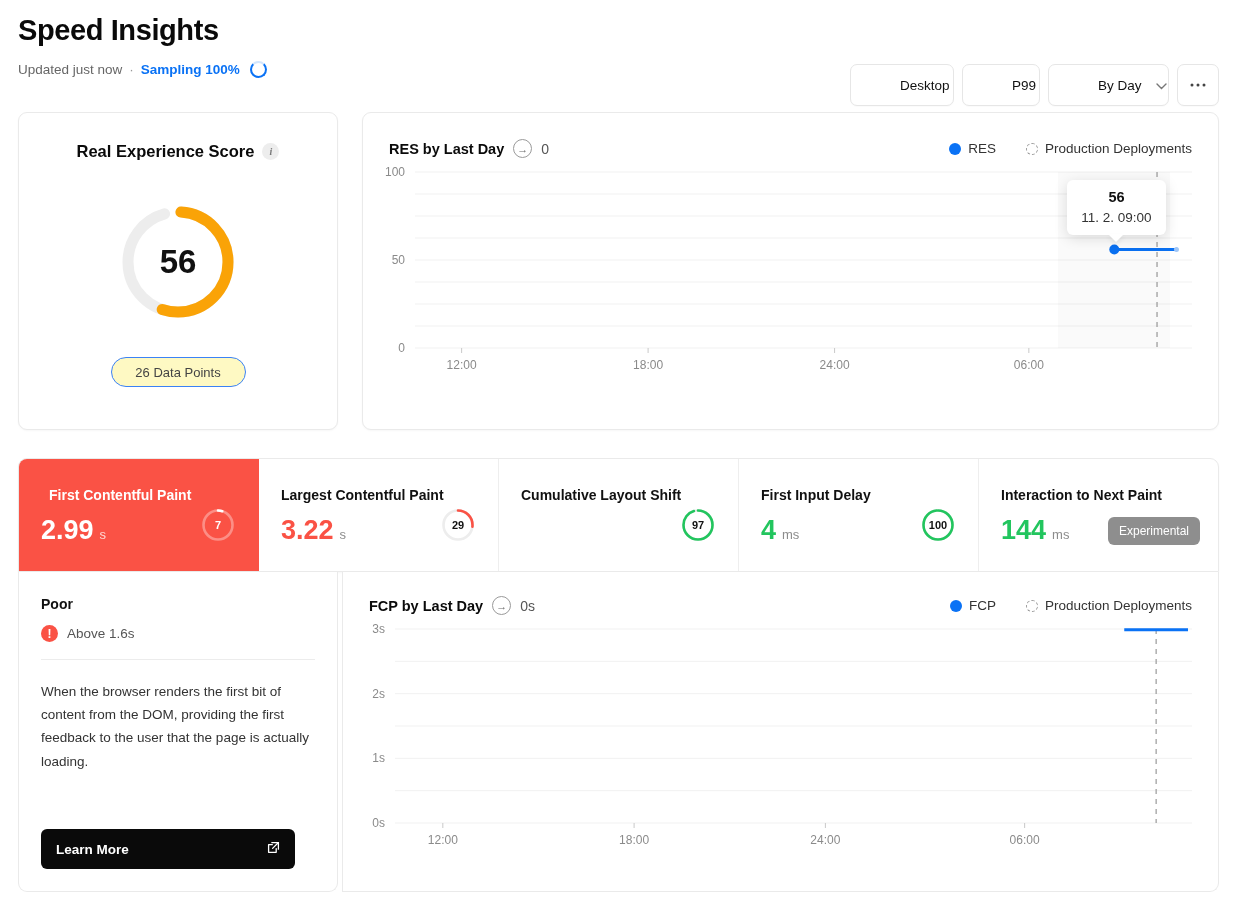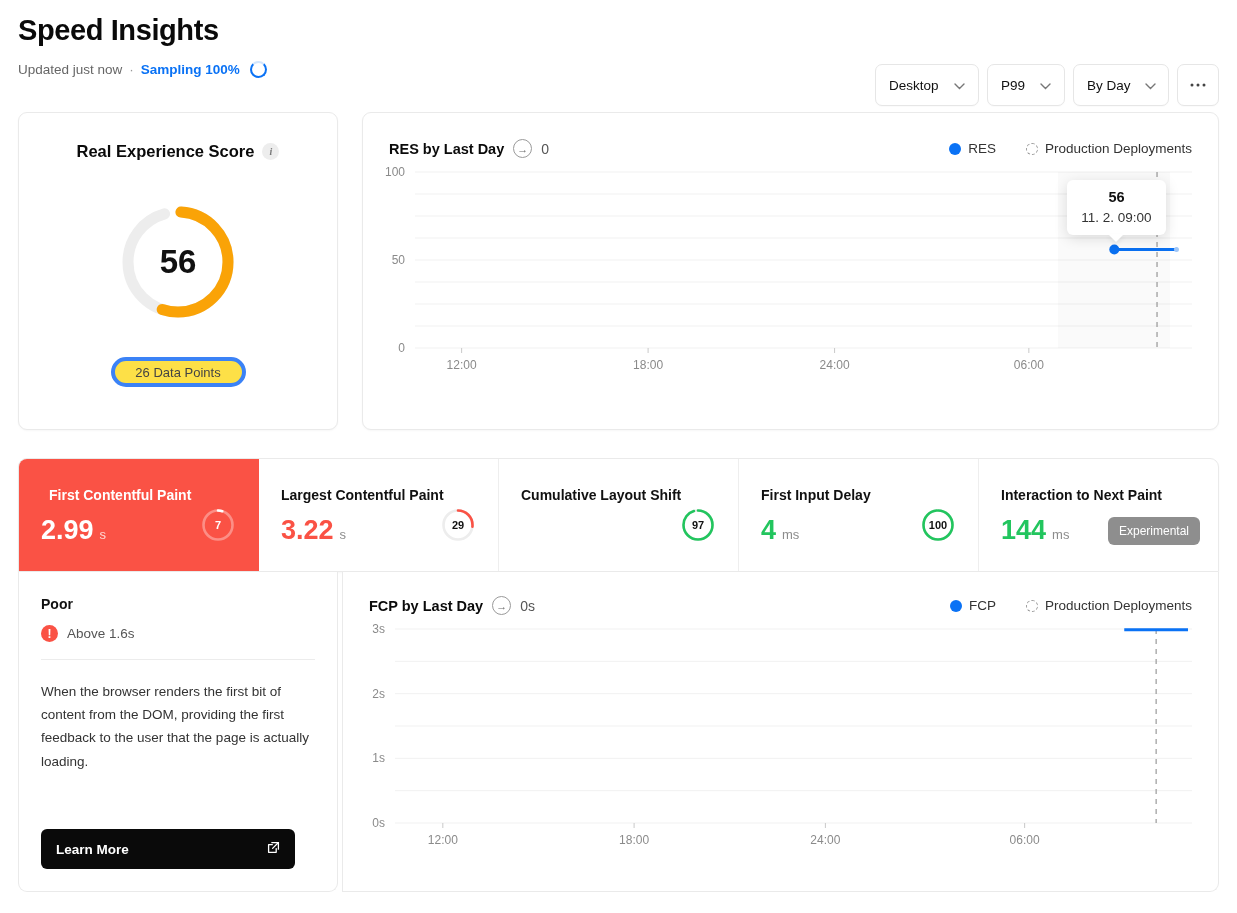--- a/index.html
+++ b/index.html
@@ -26,26 +26,26 @@
   }
 
   
   .filters { position: absolute; right: 18px; top: 64px; display: flex; gap: 8px; align-items: center; }
   .filter-btn {
     height: 42px; border: 1px solid #e6e6e6; border-radius: 7px; background: #fff;
     display: flex; align-items: center; justify-content: space-between;
     padding: 0 13px; font-size: 13.5px; color: #111; cursor: pointer;
     box-shadow: 0 1px 1px rgba(0,0,0,0.02);
   }
-  .filter-btn .lbl { white-space: nowrap; }
+  .filter-btn .lbl { white-space: nowrap; margin-left: 36px; }
   .chev { margin-left: 14px; color: #777; display:inline-block; }
   .f-desktop { width: 104px; }
   .f-p99 { width: 78px; }
   .f-lastday { width: 124px; }
-  .f-byday { width: 96px; }
+  .f-byday { width: 121px; }
   .more-btn {
     width: 42px; height: 42px; border: 1px solid #e6e6e6; border-radius: 7px; background: #fff;
     display: flex; align-items: center; justify-content: center; cursor: pointer;
     color: #333; font-size: 15px; letter-spacing: 1px; box-shadow: 0 1px 1px rgba(0,0,0,0.02);
   }
 
   
   .card {
     background: #fff; border: 1px solid #eaeaea; border-radius: 9px;
     box-shadow: 0 1px 2px rgba(0,0,0,0.035);
@@ -58,23 +58,23 @@
     color: #787878; font-size: 10px; font-style: italic; font-weight: 700;
     display: flex; align-items: center; justify-content: center; cursor: pointer;
     font-family: "Liberation Serif", serif;
   }
   .gauge-wrap { position: relative; width: 124px; height: 124px; margin: 39px auto 0; }
   .gauge-num {
     position: absolute; inset: 0; display: flex; align-items: center; justify-content: center;
     font-size: 33px; font-weight: 700; color: #111;
   }
   .datapoints-pill {
-    margin: 33px auto 14px; width: 135px; height: 30px; border: 4px solid #3b82f6;
+    margin: 33px auto 14px; width: 135px; height: 30px; border: 1px solid #3b82f6;
     border-radius: 16px; display: flex; align-items: center; justify-content: center;
-    font-size: 13px; color: #444; background: #fde047;
+    font-size: 13px; color: #444; background: #fef9c3;
   }
 
   .chart-card-top { position: absolute; left: 362px; top: 112px; width: 857px; height: 318px; }
   .chart-head { display: flex; align-items: center; justify-content: space-between; padding: 26px 26px 0 26px; }
   .chart-title-grp { display: flex; align-items: center; gap: 9px; }
   .chart-title { font-size: 14.5px; font-weight: 700; color: #0a0a0a; }
   .arrow-circle {
     width: 19px; height: 19px; border-radius: 50%; border: 1.3px solid #9a9a9a;
     display: flex; align-items: center; justify-content: center; color: #6a6a6a;
     font-size: 11px; cursor: pointer;

